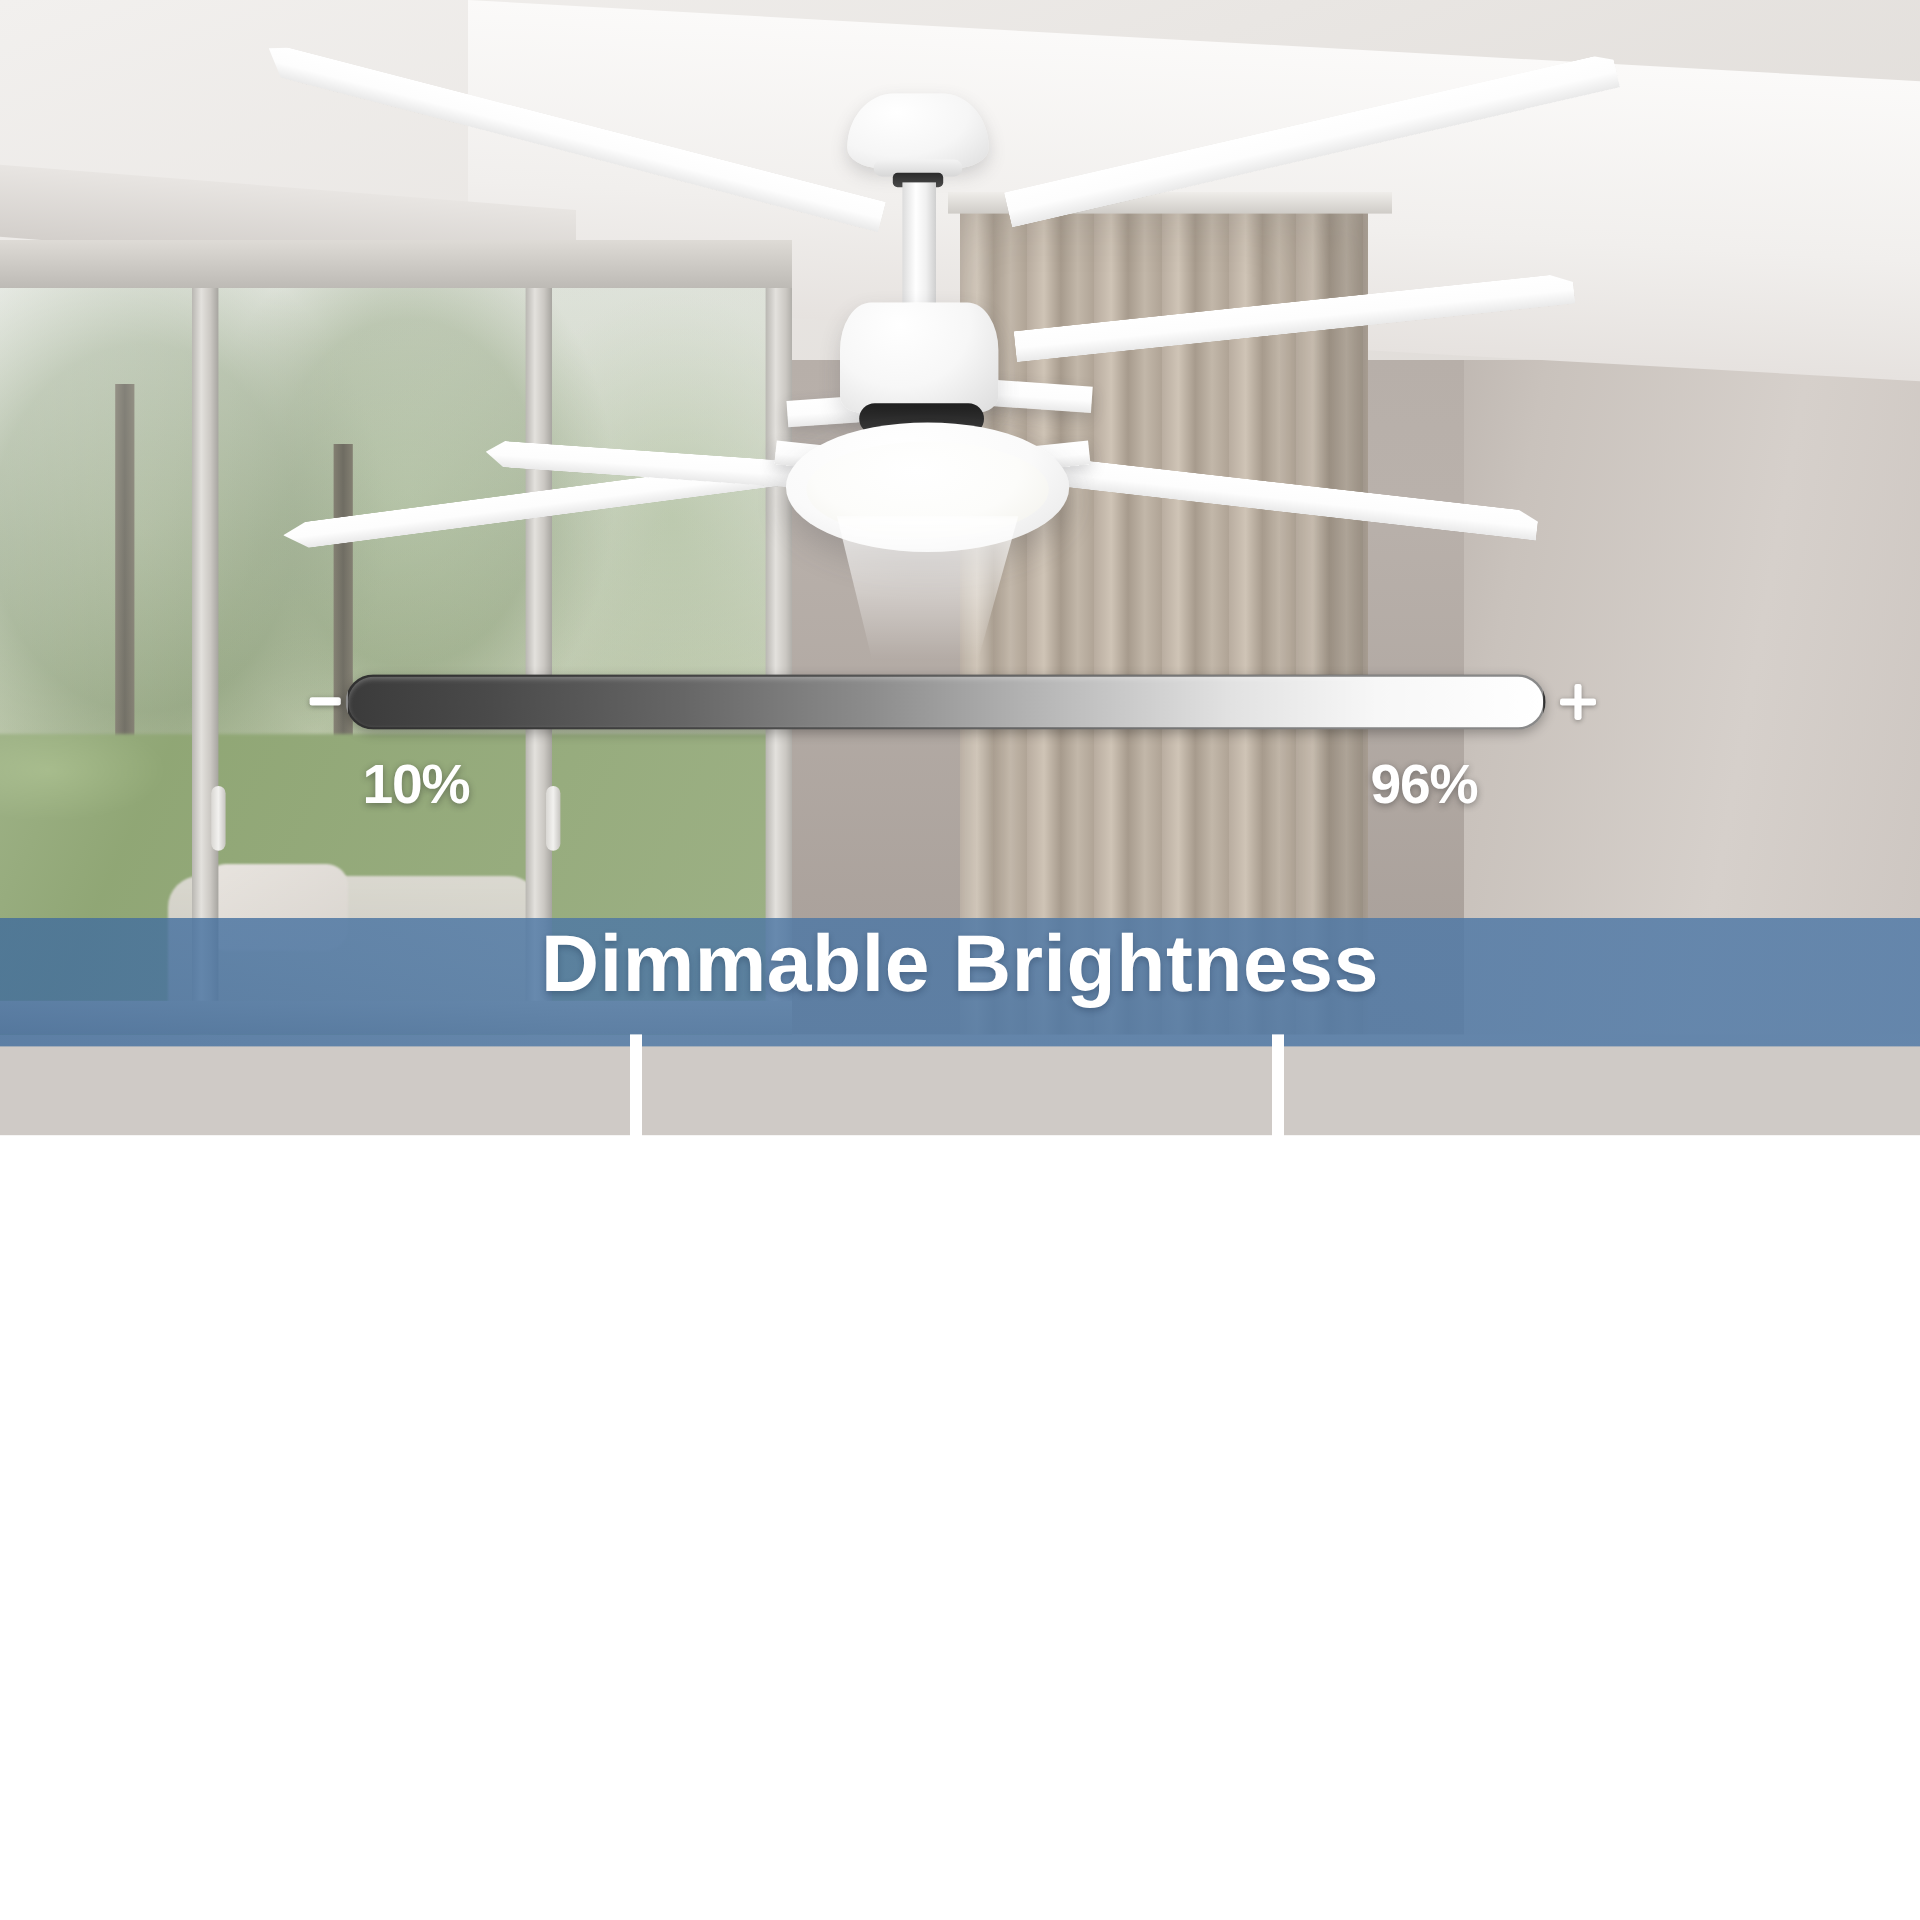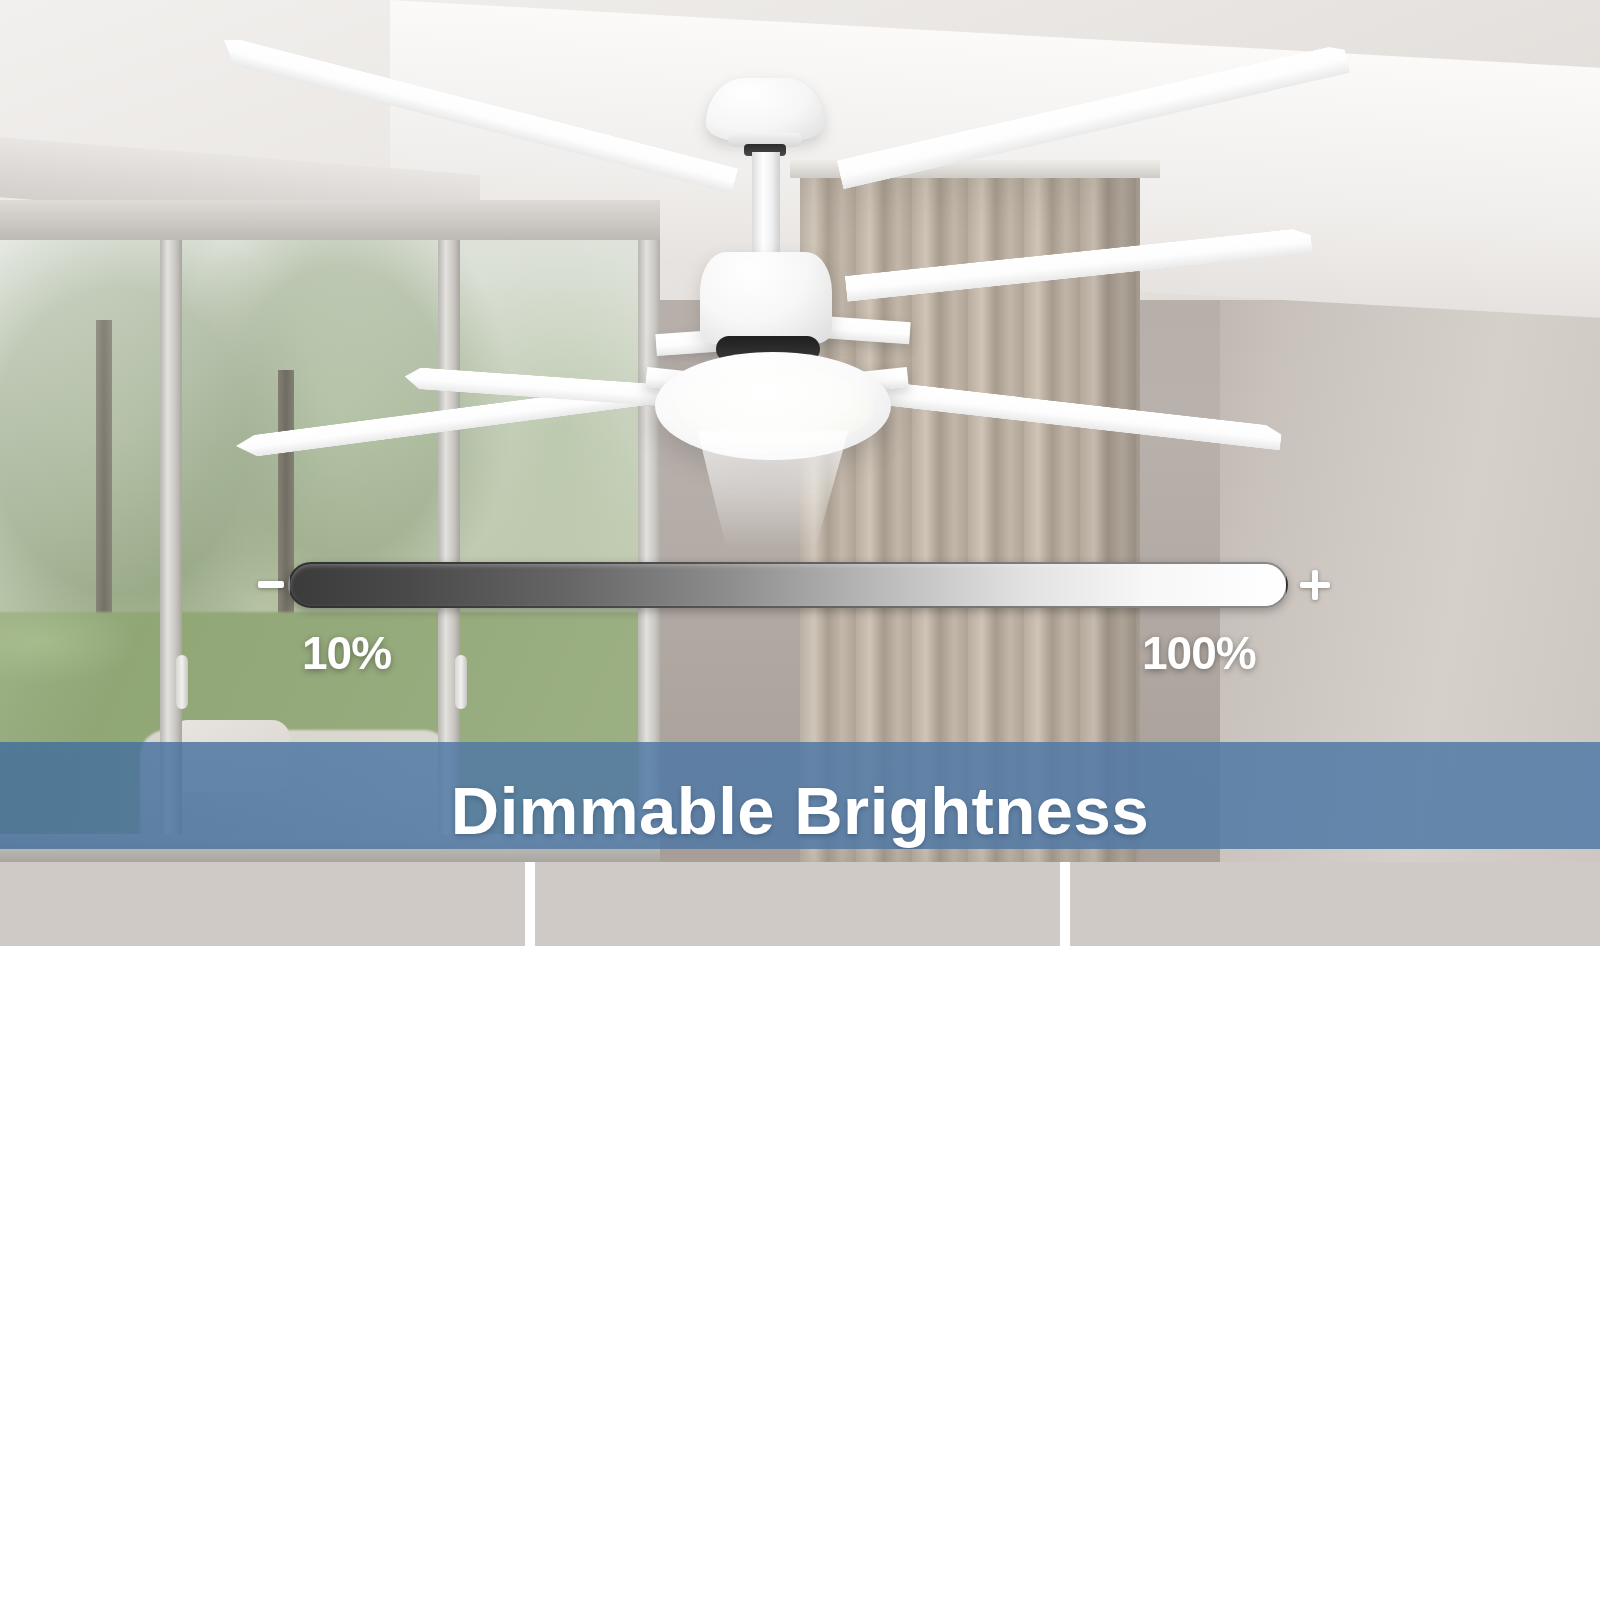--- a/index.html
+++ b/index.html
@@ -204,23 +204,23 @@
   .pct-label {
     position:absolute; top:626px;
     font-size:46px; font-weight:bold; color:#ffffff; letter-spacing:-1px;
     text-shadow: 0 2px 6px rgba(40,40,40,.45);
   }
   #pct-min { left:302px; }
   #pct-max { left:1142px; }
 
   
   #banner {
-    position:absolute; left:0; top:742px; width:1600px; height:107px;
+    position:absolute; left:0; top:765px; width:1600px; height:107px;
     background: linear-gradient(90deg, rgba(64,108,156,.80) 0%, rgba(77,119,164,.82) 30%, rgba(81,121,165,.86) 65%, rgba(86,125,168,.88) 100%);
-    display:flex; align-items:flex-end; justify-content:center;
+    display:flex; align-items:flex-start; justify-content:center;
     overflow:hidden;
   }
   #banner-title {
     font-size:67px; font-weight:bold; color:#ffffff; letter-spacing:.5px;
     white-space:nowrap;
     text-shadow: 0 2px 5px rgba(20,40,70,.30);
   }
 
   
   #bottom-row {
@@ -368,21 +368,21 @@
     <div class="light-ring"></div>
     <div class="light-lens"></div>
     <div class="light-glow-top"></div>
   </div>
 
   <div id="slider-group">
     <div class="minus-sign"></div>
     <div class="slider-track"></div>
     <div class="plus-sign"></div>
     <div class="pct-label" id="pct-min">10%</div>
-    <div class="pct-label" id="pct-max">100%</div>
+    <div class="pct-label" id="pct-max">96%</div>
   </div>
 
   <div id="banner">
     <div id="banner-title">Dimmable Brightness</div>
   </div>
 </div>
 
 <div id="bottom-row">
 
 

